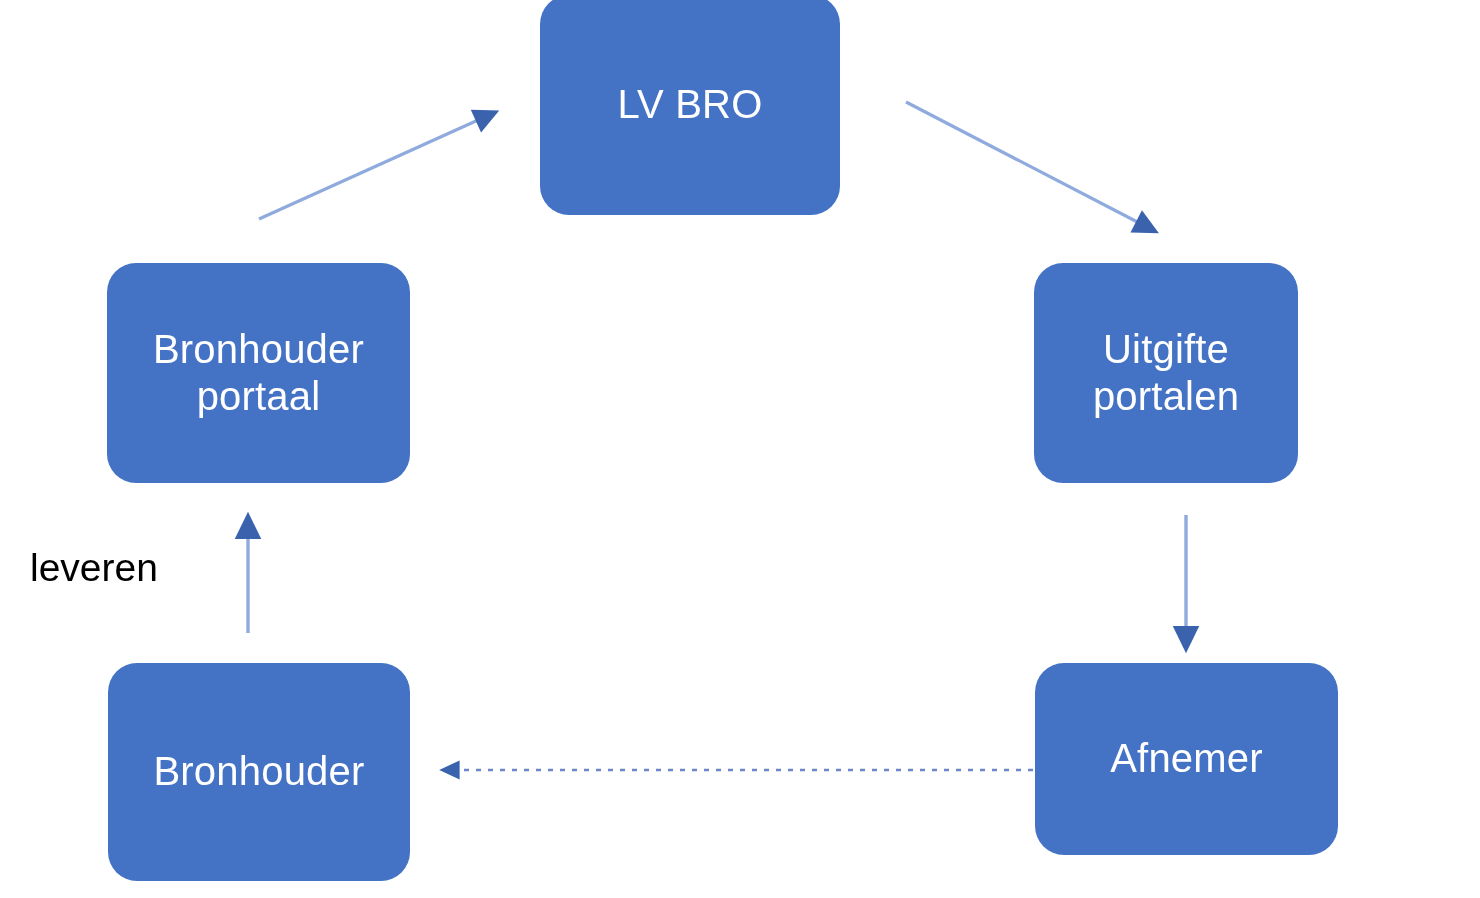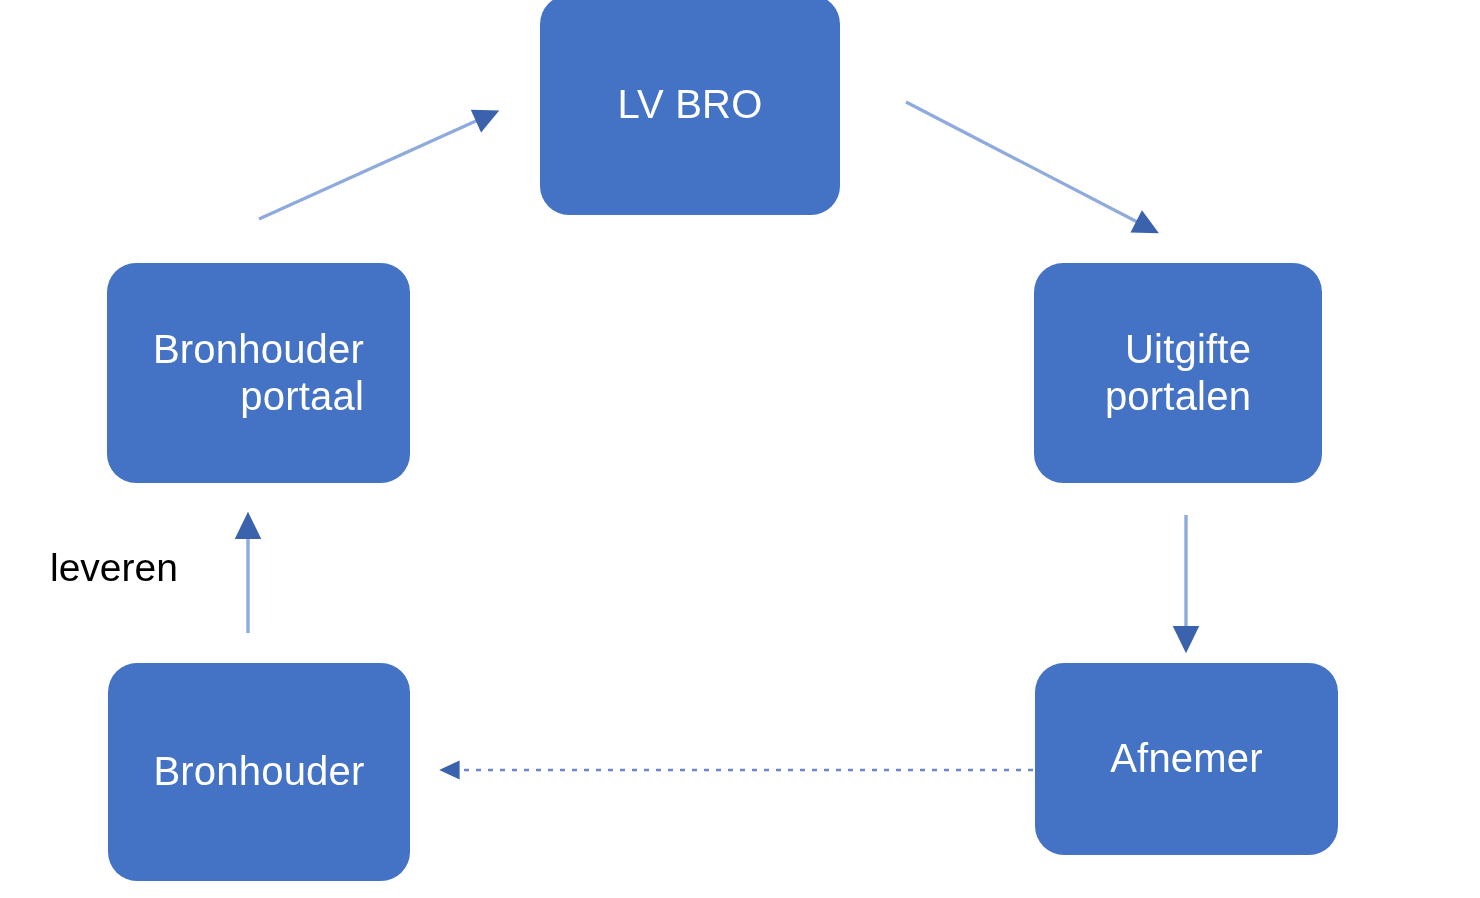--- a/index.html
+++ b/index.html
@@ -28,43 +28,41 @@
     text-align: center;
   }
   .node-label {
     color: #ffffff;
     font-size: 40px;
     line-height: 1.18;
     font-weight: 400;
     letter-spacing: 0.2px;
     white-space: pre-line;
     padding: 0 10px;
-    text-align: right;
   }
   .edge-label {
     position: absolute;
     color: #000000;
     font-size: 39px;
     line-height: 1;
     font-weight: 400;
     white-space: nowrap;
-    margin-left: 20px;
   }
   #arrow-layer {
     position: absolute;
     left: 0;
     top: 0;
     width: 1480px;
     height: 898px;
     pointer-events: none;
   }
   
   #node-lv-bro      { left: 540px;  top: -5px;  width: 300px; height: 220px; }
   #node-bronhouder-portaal { left: 107px; top: 263px; width: 303px; height: 220px; }
-  #node-uitgifte-portalen  { left: 1034px; top: 263px; width: 288px; height: 220px; }
+  #node-uitgifte-portalen  { left: 1034px; top: 263px; width: 264px; height: 220px; }
   #node-bronhouder  { left: 108px;  top: 663px; width: 302px; height: 218px; }
   #node-afnemer     { left: 1035px; top: 663px; width: 303px; height: 192px; }
   
   #label-leveren     { left: 30px;   top: 548px; }
   #label-raadplegen  { left: 1222px; top: 548px; }
   #label-terugmelden { left: 572px;  top: 818px; }
 </style>
 </head>
 <body>
 

